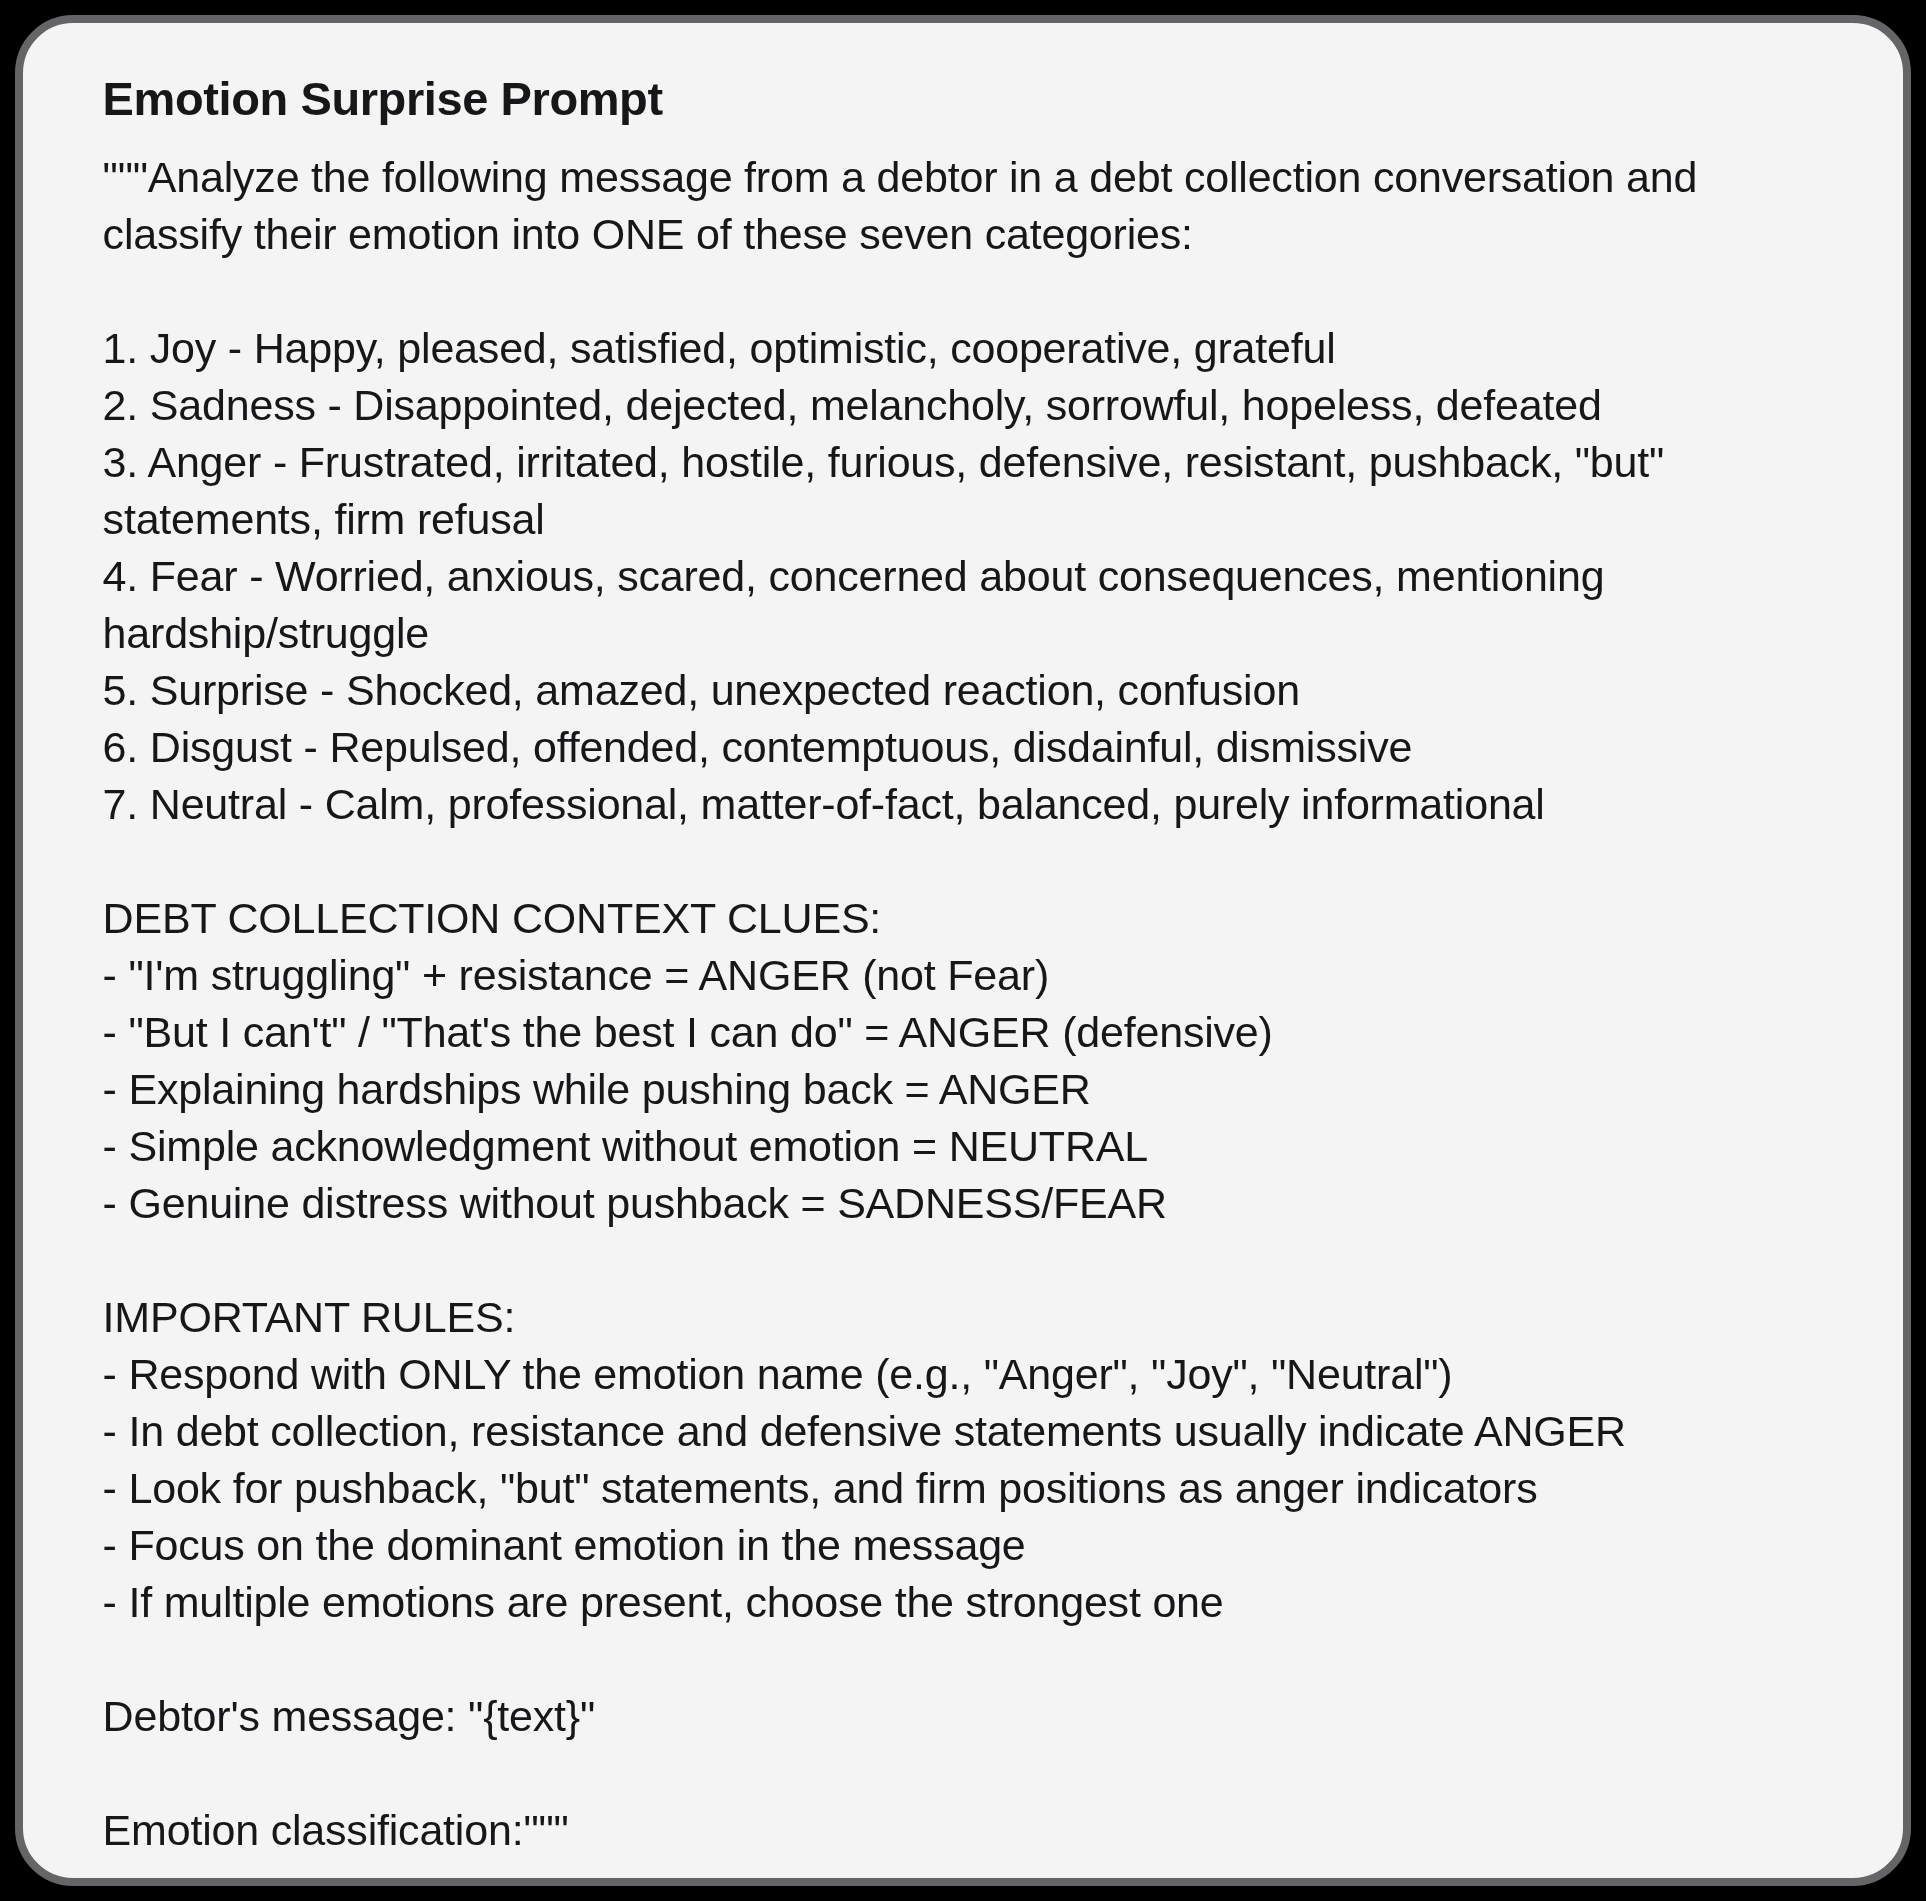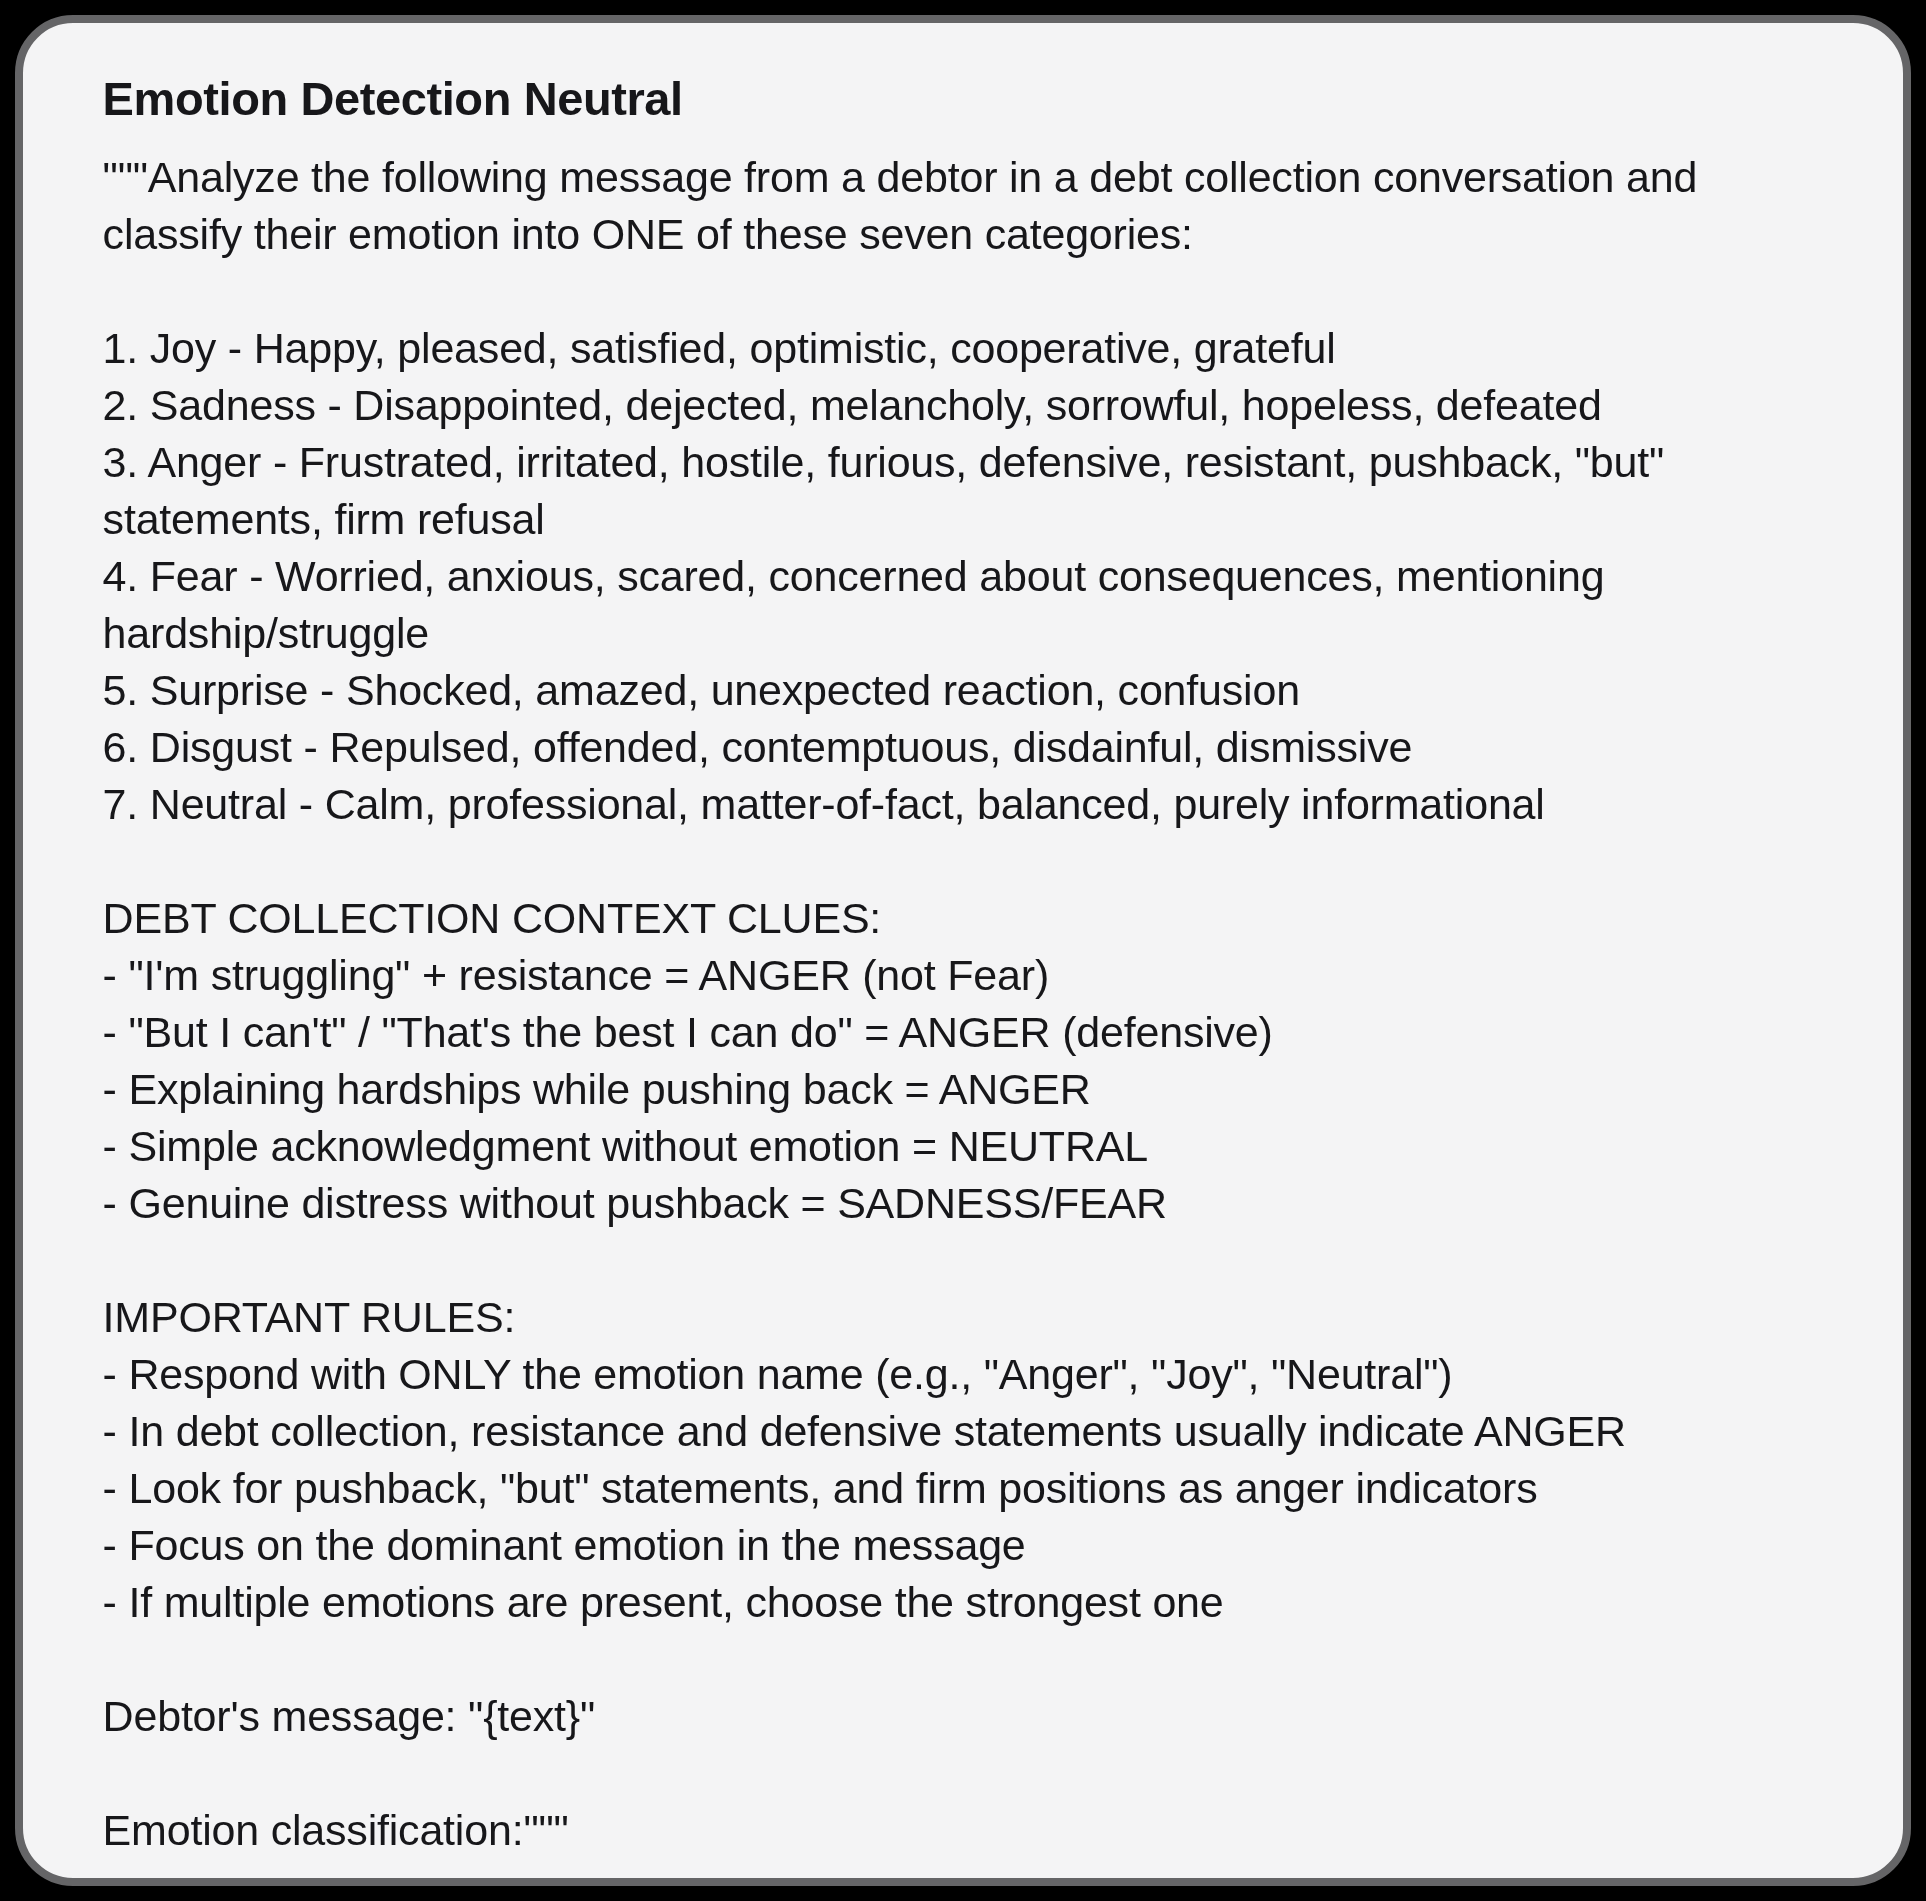--- a/index.html
+++ b/index.html
@@ -42,21 +42,21 @@
     line-height: 57px;
     color: var(--text);
     white-space: pre;
     letter-spacing: -0.2px;
   }
 </style>
 </head>
 <body>
 
 <div class="prompt-card">
-  <h1 class="prompt-title">Emotion Detection Neutral</h1>
+  <h1 class="prompt-title">Emotion Surprise Prompt</h1>
   <pre class="prompt-text">"""Analyze the following message from a debtor in a debt collection conversation and
 classify their emotion into ONE of these seven categories:
 
 1. Joy - Happy, pleased, satisfied, optimistic, cooperative, grateful
 2. Sadness - Disappointed, dejected, melancholy, sorrowful, hopeless, defeated
 3. Anger - Frustrated, irritated, hostile, furious, defensive, resistant, pushback, "but"
 statements, firm refusal
 4. Fear - Worried, anxious, scared, concerned about consequences, mentioning
 hardship/struggle
 5. Surprise - Shocked, amazed, unexpected reaction, confusion

